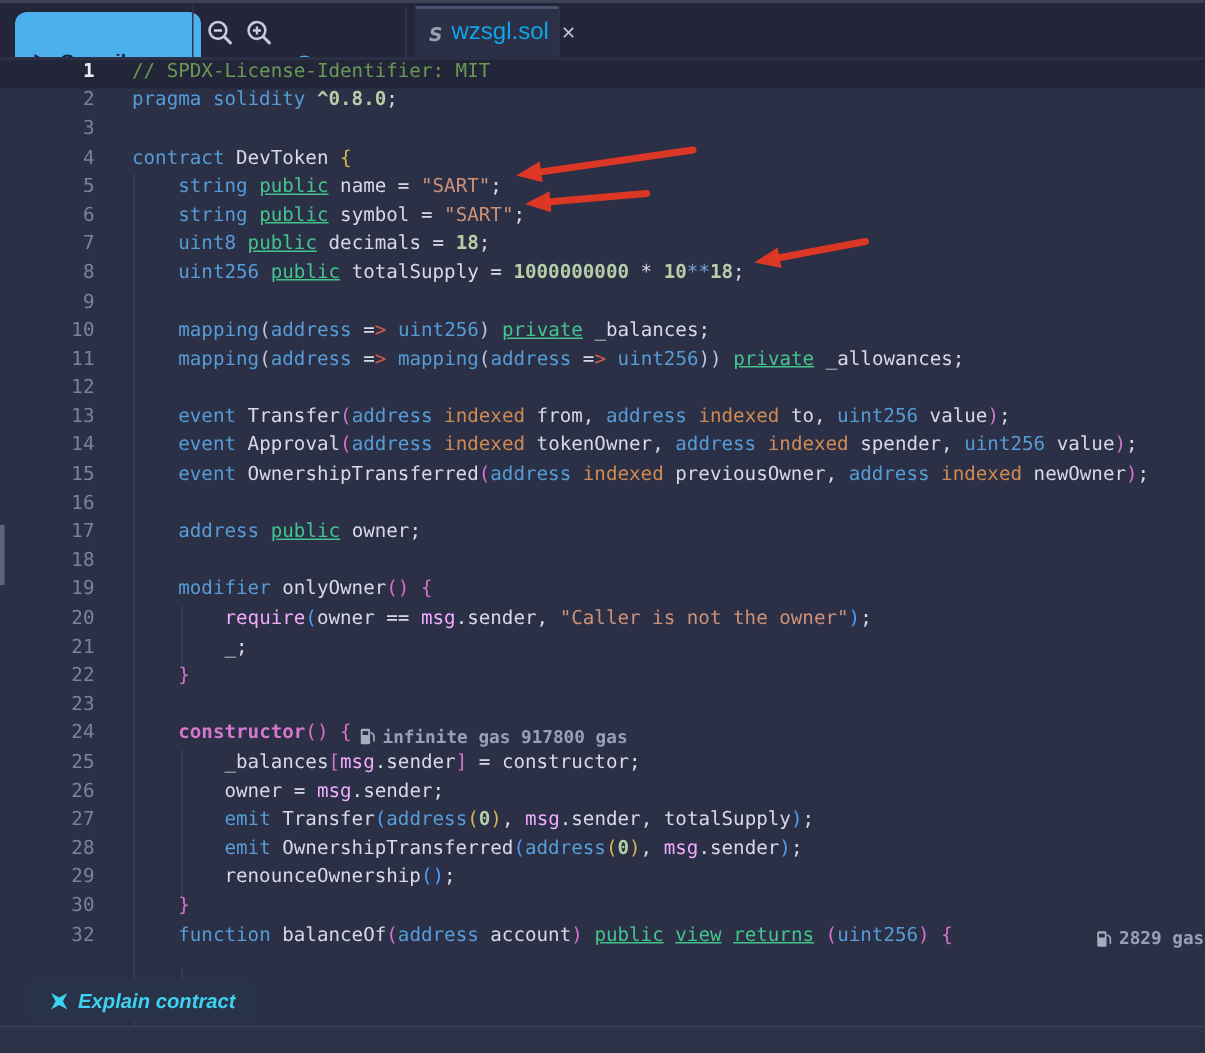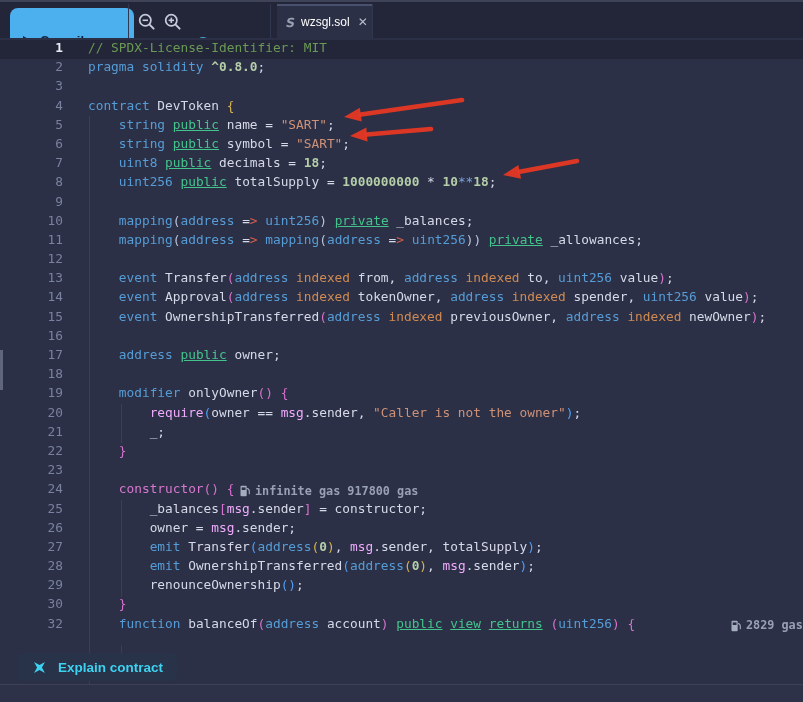--- a/index.html
+++ b/index.html
@@ -22,45 +22,45 @@
   .hometab{position:absolute;left:188px;top:13px;height:36px;display:flex;align-items:flex-end;gap:8px;
            padding:0 8px;cursor:pointer;font-weight:bold;}
   .home-ico{width:14px;height:14px;border-radius:50%;
             background:radial-gradient(circle at 35% 30%,#6cc7f2,#2e96d8 55%,#1b6fae);}
   .home-label{color:#c6ccdb;font-size:13.5px;}
   .tab{position:absolute;left:277px;top:2px;height:34px;width:95px;background:#2b3046;
        border-top:2px solid #4a516e;box-sizing:border-box;display:flex;align-items:center;
        gap:6px;padding:0 9px;cursor:pointer;}
   .sol-ico{color:#9aa0b2;font-weight:bold;font-size:12.5px;transform:skewX(-10deg);
            font-family:"DejaVu Sans",sans-serif;}
-  .tab-label{color:#ffffff;font-size:12px;white-space:nowrap;}
+  .tab-label{color:#0ea5e9;font-size:16px;white-space:nowrap;}
   .tab-close{color:#b9bfce;font-size:12px;margin-left:2px;}
   
   .editor{position:absolute;top:38px;left:0;width:803px;height:646px;background:#2b3046;cursor:text;}
   .lines{position:absolute;top:2px;left:0;width:803px;}
   .cl{display:flex;height:19.2px;line-height:19.2px;position:relative;width:803px;}
   .cl.active{background:#232638;}
   .ln{display:inline-block;width:63px;text-align:right;color:#7b82a0;
       font:12.8px "DejaVu Sans Mono",monospace;}
   .cl.active .ln{color:#e9ecf5;font-weight:bold;}
   .code{position:absolute;left:88px;top:0;white-space:pre;
         font:12.8px "DejaVu Sans Mono",monospace;color:#d5d9e8;}
   .gas{position:absolute;top:0;height:19.2px;display:flex;align-items:center;gap:5px;
        color:#99a0b5;font:600 11.8px "DejaVu Sans Mono",monospace;white-space:nowrap;justify-content:space-between;}
   .guide{position:absolute;width:1px;background:#3a3f57;}
   .scroll-frag{position:absolute;left:0;top:350px;width:3px;height:40px;background:#8d93a8;opacity:.55;}
   
   .t-cm{color:#6a9955;} .t-kw{color:#569cd6;} .t-grn{color:#44c48c;text-decoration:underline;} .t-d{color:#d5d9e8;}
   .t-str{color:#ce9178;} .t-num{color:#b5cea8;font-weight:bold;} .t-idx{color:#d08a52;}
-  .t-ctor{color:#d678cf;font-weight:normal;} .t-dim{color:#f0abfc;} .t-red{color:#d95c4a;}
+  .t-ctor{color:#d678cf;font-weight:bold;} .t-dim{color:#f0abfc;} .t-red{color:#d95c4a;}
   .t-b1{color:#d8b44f;} .t-b2{color:#d671cd;} .t-b3{color:#4f9ef5;} .t-pale{color:#bac4de;}
   .t-op{color:#7aa2d8;}
   
-  .explain{position:absolute;left:18px;top:653px;height:28px;display:flex;align-items:center;gap:11px;
-           padding:0 14px;background:#28334a;border-radius:6px;cursor:pointer;}
+  .explain{position:absolute;left:18px;top:653px;height:28px;display:flex;align-items:center;gap:5px;
+           padding:0 14px;background:#28334a;border-radius:6px;cursor:pointer;font-style:italic;}
   .explain-label{color:#3cd2f0;font-weight:bold;font-size:13.5px;}
   .footline{position:absolute;left:0;top:684px;width:803px;height:1px;background:#3c4157;}
   .bottomstrip{position:absolute;left:0;top:685px;width:803px;height:17px;background:#2d3249;}
   .arrows{position:absolute;left:0;top:0;width:803px;height:702px;pointer-events:none;}
 </style>
 </head>
 <body>
 
 <div class="app">
 

